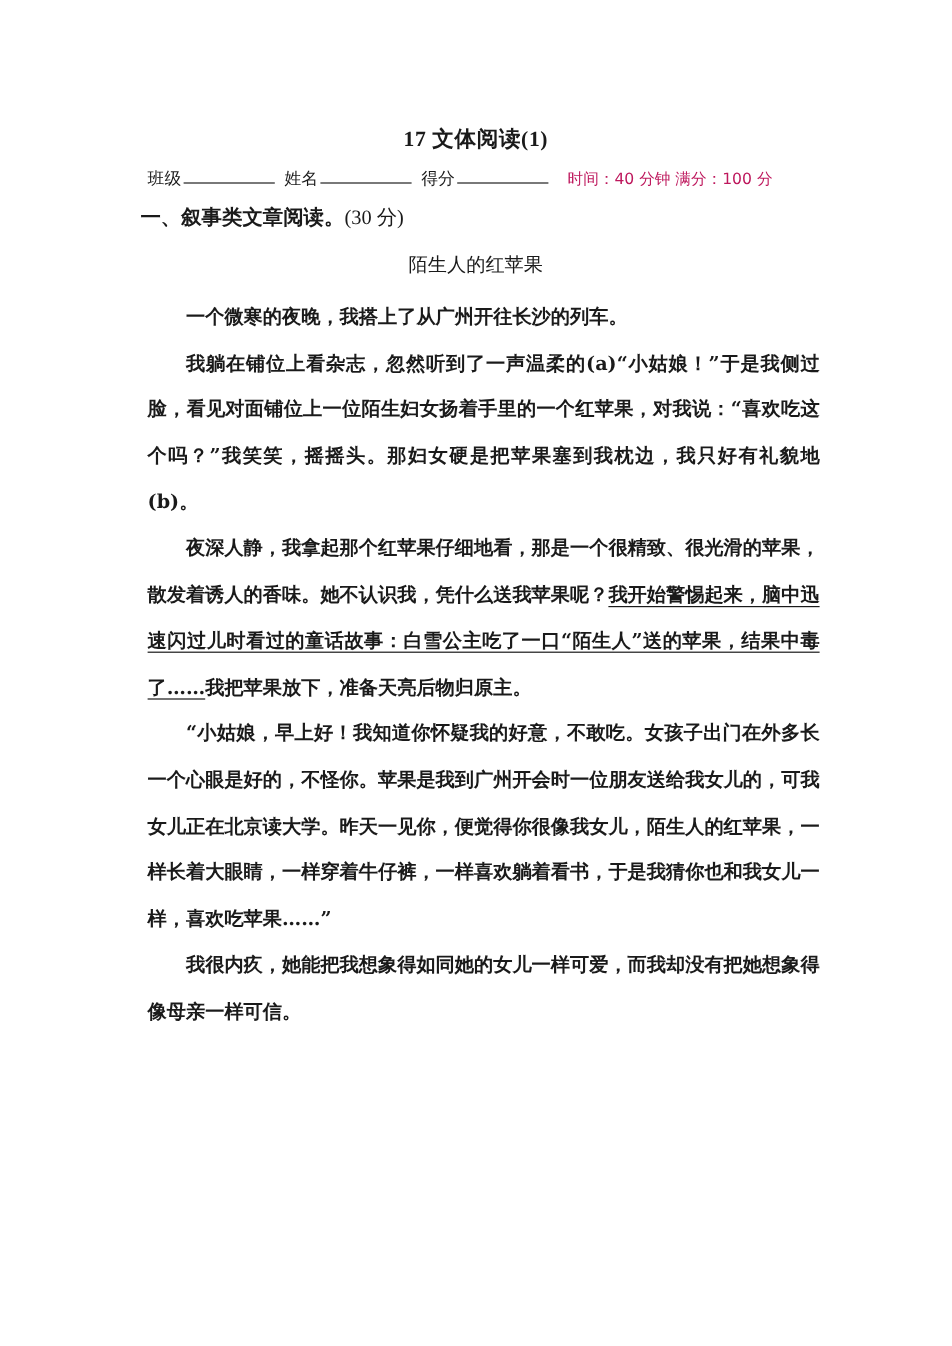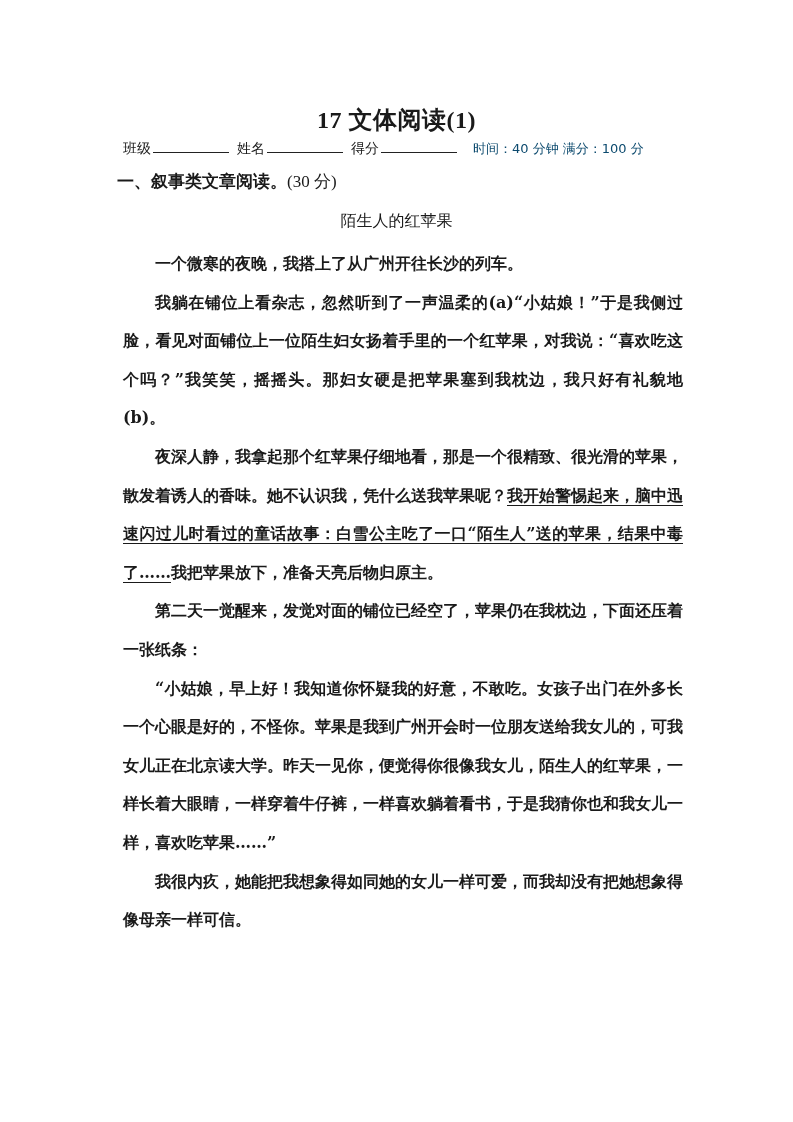--- a/index.html
+++ b/index.html
@@ -22,21 +22,21 @@
       height: 1122px;
     }
     .doc-title {
       position: absolute;
       top: 104px;
       left: 0;
       width: 793px;
       text-align: center;
       font-family: "Liberation Serif", "DejaVu Serif", serif;
       font-weight: bold;
-      font-size: 24px;
+      font-size: 18px;
       letter-spacing: 0.5px;
     }
     .info-row {
       position: absolute;
       top: 138px;
       left: 123px;
       width: 560px;
       font-size: 14px;
       display: flex;
       align-items: baseline;
@@ -49,21 +49,21 @@
     }
     .info-line {
       display: inline-block;
       width: 76px;
       border-bottom: 1px solid #222;
       height: 14px;
       margin-left: 2px;
     }
     .info-time {
       margin-left: 8px;
-      color: #0c4a6e;
+      color: #be185d;
       font-family: "DejaVu Sans", "Liberation Sans", sans-serif;
       font-size: 13px;
     }
     .section-heading {
       position: absolute;
       top: 170px;
       left: 117px;
       font-family: "DejaVu Sans", "Liberation Sans", sans-serif;
       font-weight: bold;
       font-size: 17px;
@@ -126,18 +126,17 @@
   <div class="section-heading">
     <span>一、叙事类文章阅读。</span><span class="pts">(30 分)</span>
   </div>
 
   <div class="article-title">陌生人的红苹果</div>
 
   <div class="article-body">
     <p>一个微寒的夜晚，我搭上了从广州开往长沙的列车。</p>
     <p>我躺在铺位上看杂志，忽然听到了一声温柔的(a)“小姑娘！”于是我侧过脸，看见对面铺位上一位陌生妇女扬着手里的一个红苹果，对我说：“喜欢吃这个吗？”我笑笑，摇摇头。那妇女硬是把苹果塞到我枕边，我只好有礼貌地(b)。</p>
     <p><span>夜深人静，我拿起那个红苹果仔细地看，那是一个很精致、很光滑的苹果，散发着诱人的香味。她不认识我，凭什么送我苹果呢？</span><span class="underlined">我开始警惕起来，脑中迅速闪过儿时看过的童话故事：白雪公主吃了一口“陌生人”送的苹果，结果中毒了……</span><span>我把苹果放下，准备天亮后物归原主。</span></p>
-    <p>第二天一觉醒来，发觉对面的铺位已经空了，苹果仍在我枕边，下面还压着一张纸条：</p>
     <p>“小姑娘，早上好！我知道你怀疑我的好意，不敢吃。女孩子出门在外多长一个心眼是好的，不怪你。苹果是我到广州开会时一位朋友送给我女儿的，可我女儿正在北京读大学。昨天一见你，便觉得你很像我女儿，陌生人的红苹果，一样长着大眼睛，一样穿着牛仔裤，一样喜欢躺着看书，于是我猜你也和我女儿一样，喜欢吃苹果……”</p>
     <p>我很内疚，她能把我想象得如同她的女儿一样可爱，而我却没有把她想象得像母亲一样可信。</p>
   </div>
 
 </div>
 
 </body></html>

